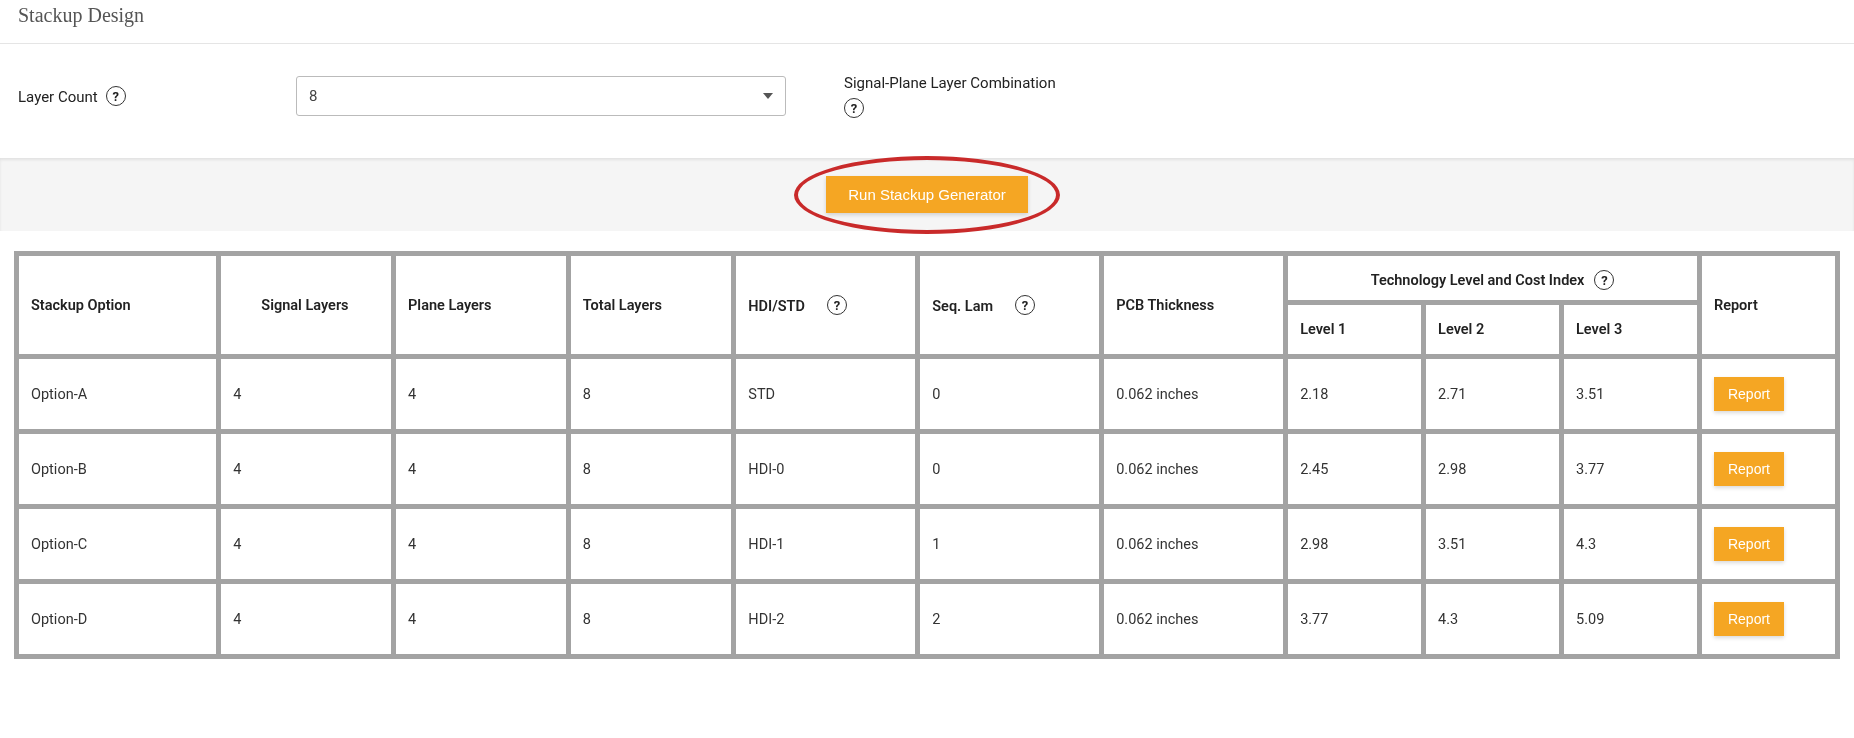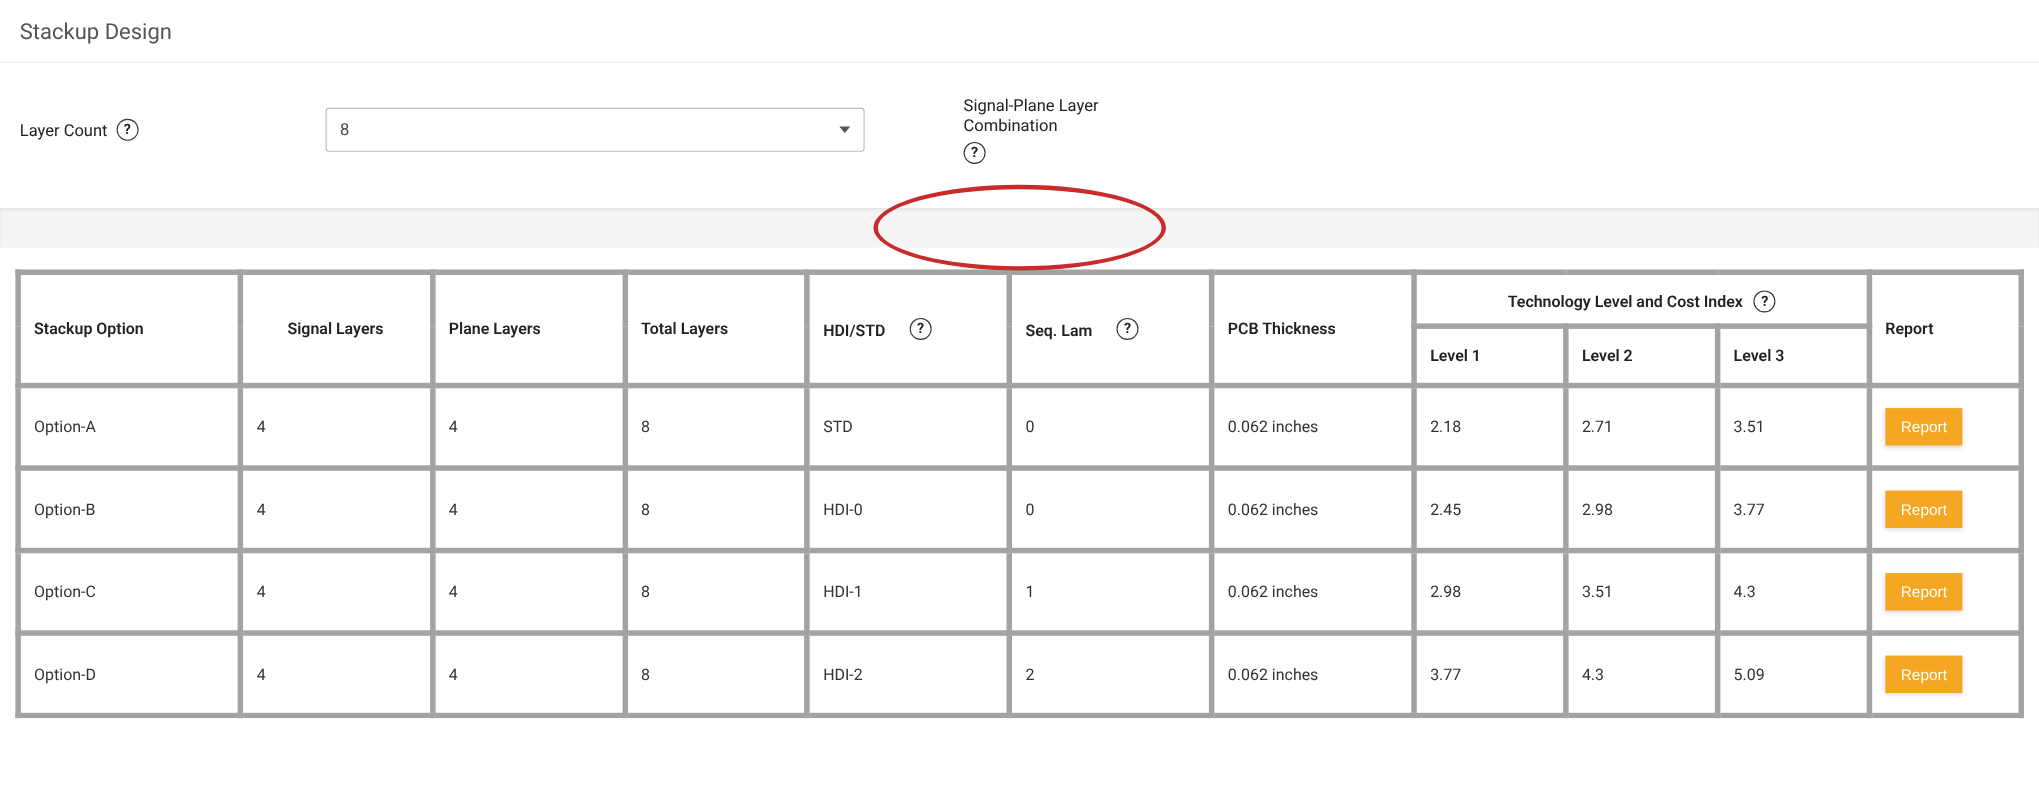--- a/index.html
+++ b/index.html
@@ -9,22 +9,23 @@
     }
     body {
       font-family: -apple-system, BlinkMacSystemFont, "Segoe UI", Roboto, Arial, sans-serif;
       font-size: 14px;
       color: #333;
       background: #fff;
     }
     .page-title {
       font-size: 20px;
       color: #555;
-      padding: 16px 18px 16px;
+      padding: 4px 18px 16px;
       font-weight: 400;
+      font-family: Liberation Serif, serif;
     }
     .divider {
       border-bottom: 1px solid #e5e5e5;
     }
     .form-section {
       display: flex;
       align-items: center;
       padding: 30px 18px 40px;
       gap: 20px;
     }
@@ -183,29 +184,30 @@
     </div>
   </div>
   <div class="select-box select-1">
     <span>8</span>
     <span class="chevron-down"></span>
   </div>
 
   <div style="width: 18px;"></div>
 
   <div class="form-group label-group-2">
-    <div class="form-label" style="flex-direction: column; align-items: flex-start; gap: 6px; margin-left: 32px;">
+    <div class="form-label" style="flex-direction: column; align-items: flex-start; gap: 6px;">
       <span>Signal-Plane Layer Combination</span>
       <span class="help-icon">?</span>
     </div>
   </div>
 
 </div>
 
 <div class="action-bar">
+  <button class="action-button">Run Stackup Generator</button>
   <div class="annotation-ellipse"></div>
 </div>
 
 <div class="table-section">
   <table>
     <thead>
       <tr>
         <th rowspan="2" class="col-opt">Stackup Option</th>
         <th rowspan="2" class="col-sig">Signal Layers</th>
         <th rowspan="2" class="col-pla">Plane Layers</th>

